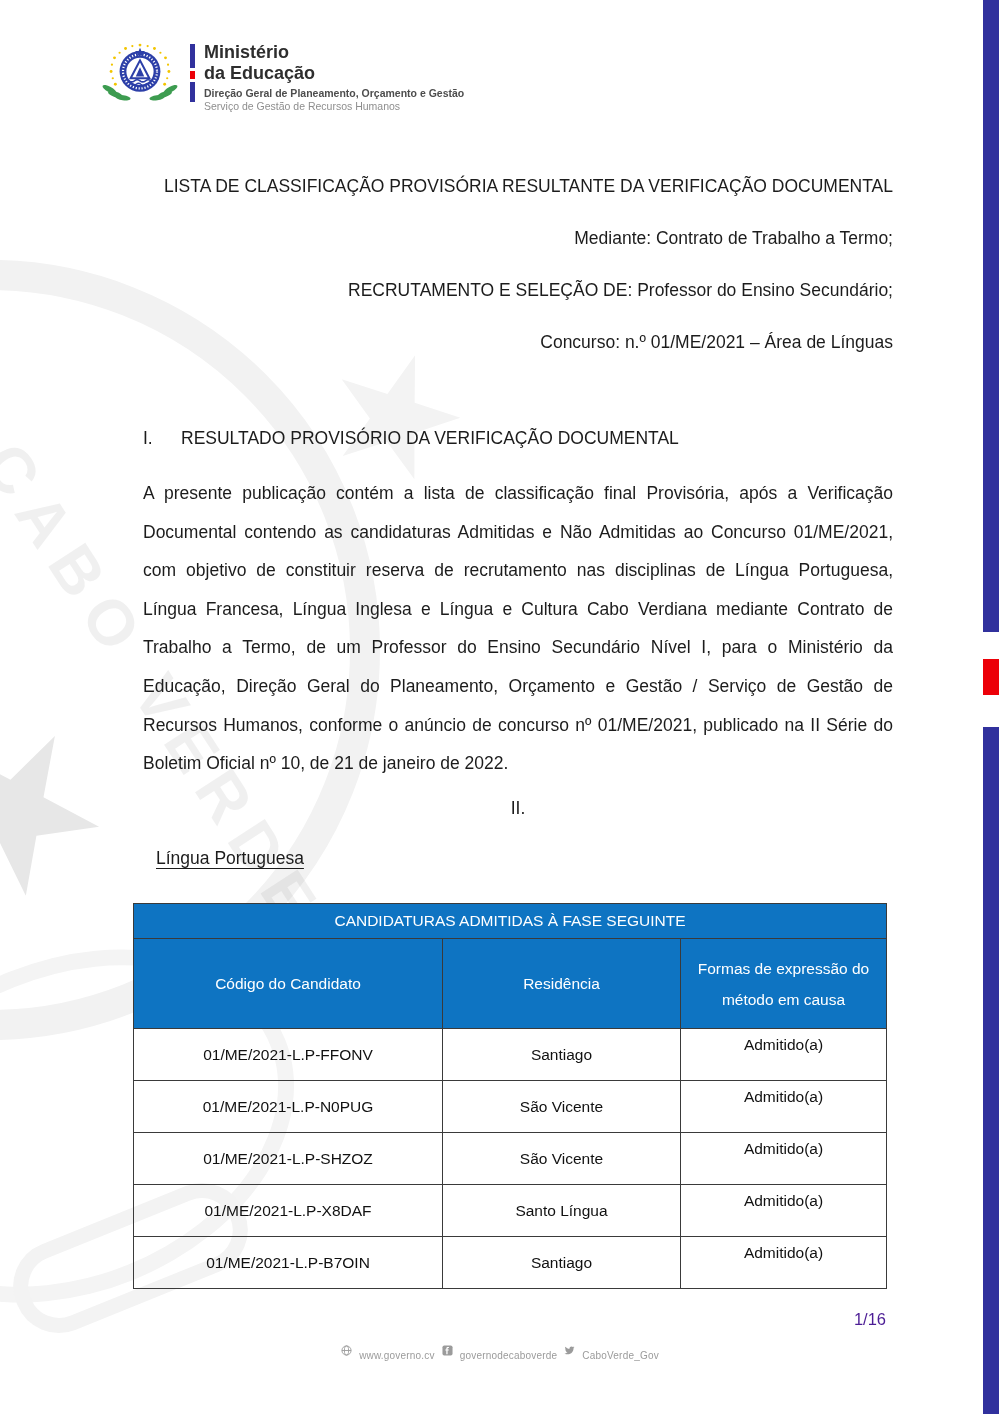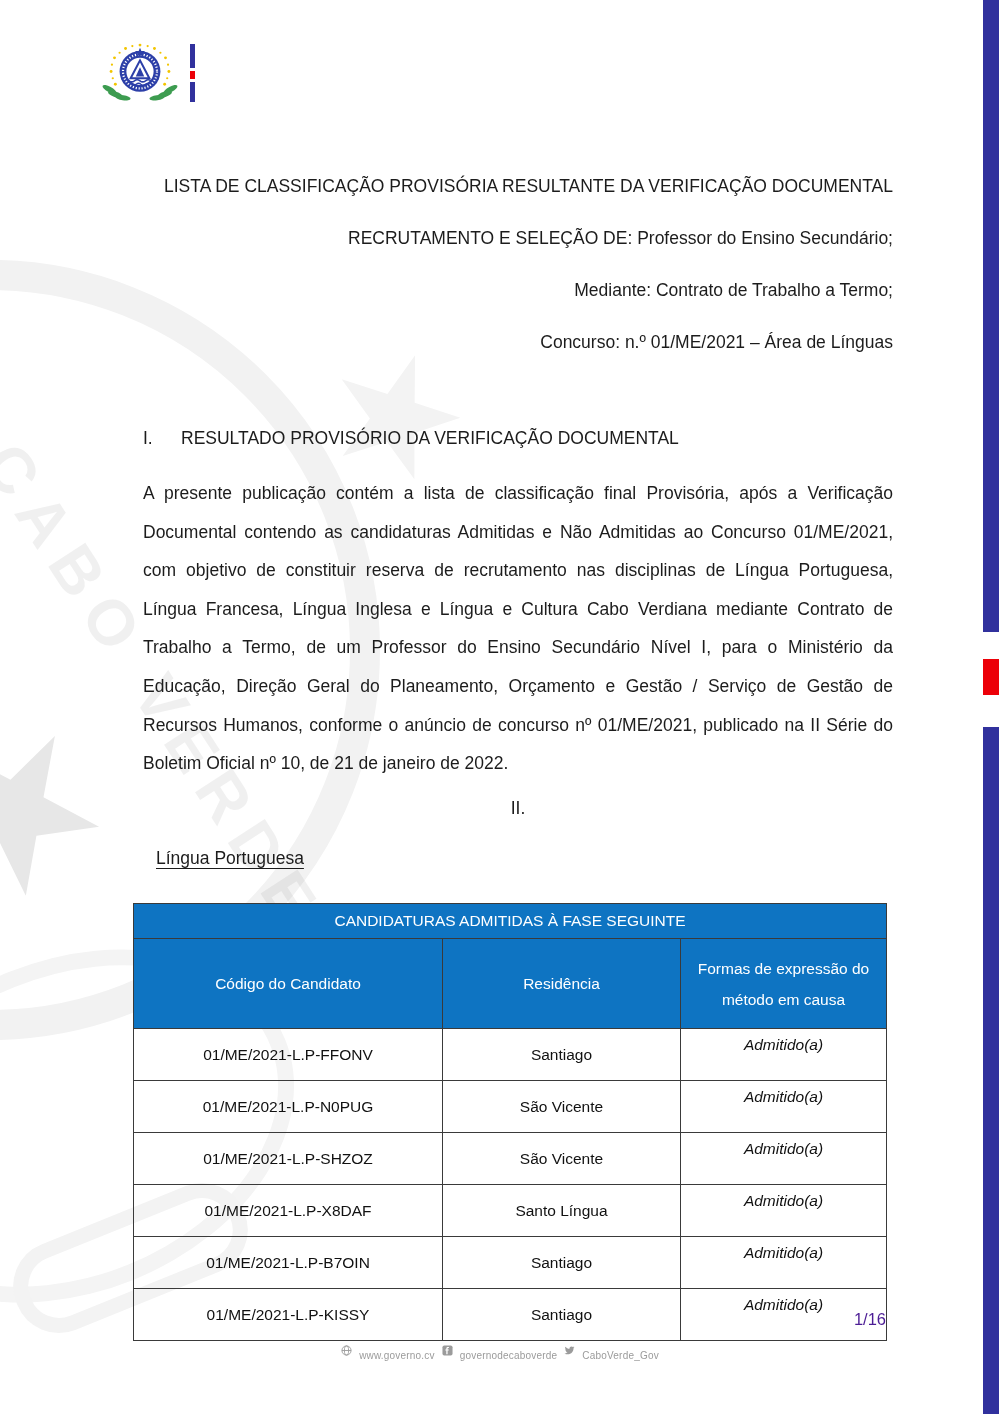--- a/index.html
+++ b/index.html
@@ -47,21 +47,21 @@
   .subsection{top:848px;left:156px;width:400px;font-size:17.5px;text-decoration:underline;text-underline-offset:4px;}
   
   .table-wrap{position:absolute;left:133px;top:903px;width:753px;z-index:1;}
   table{border-collapse:collapse;width:753px;table-layout:fixed;font-size:15.5px;}
   col.c1{width:309px;} col.c2{width:238px;} col.c3{width:206px;}
   th,td{border:1px solid #3a3a3a;}
   .tbl-title th{background:#0e74c2;color:#fff;font-weight:normal;font-size:15.5px;height:32px;text-align:center;}
   .tbl-head th{background:#0e74c2;color:#fff;font-weight:normal;font-size:15.5px;height:87px;vertical-align:middle;}
   .tbl-head th.wrap{line-height:31px;}
   td{height:43px;text-align:center;color:#111;}
-  td.status{vertical-align:top;padding-top:7px;font-style:italic;}
+  td.status{vertical-align:top;padding-top:7px;}
   
   .page-num{position:absolute;left:143px;top:1310px;width:743px;text-align:right;font-size:16.5px;color:#4c1d95;z-index:1;}
   .footer{position:absolute;left:0;top:1340px;width:1000px;display:flex;justify-content:center;align-items:center;
     gap:7px;font-size:10px;color:#9b9b9b;z-index:1;}
   .footer .icn{display:inline-flex;width:11px;height:11px;}
   .footer .lbl{letter-spacing:.2px;margin-top:10px;}
 </style>
 </head>
 <body>
 
@@ -121,26 +121,32 @@
       </g>
       <polygon points="50,9 51.6,13 56,13 52.6,15.6 53.8,19.8 50,17.3 46.2,19.8 47.4,15.6 44,13 48.4,13" fill="#2c3fa8"></polygon>
     </svg>
     <div class="logo-sep">
       <div class="b1"></div>
         <div class="gap"></div>
         <div class="rd"></div>
         <div class="gap"></div>
         <div class="b2"></div>
     </div>
+    <div class="logo-text">
+      <div class="l1">Ministério</div>
+      <div class="l2">da Educação</div>
+      <div class="l3">Direção Geral de Planeamento, Orçamento e Gestão</div>
+      <div class="l4">Serviço de Gestão de Recursos Humanos</div>
+    </div>
   </div>
 
   <div class="content title-block" style="top:160px">
     <div class="title-line first">LISTA DE CLASSIFICAÇÃO PROVISÓRIA RESULTANTE DA VERIFICAÇÃO DOCUMENTAL</div>
+    <div class="title-line">Mediante: Contrato de Trabalho a Termo;</div>
     <div class="title-line">RECRUTAMENTO E SELEÇÃO DE: Professor do Ensino Secundário;</div>
-    <div class="title-line">Mediante: Contrato de Trabalho a Termo;</div>
     <div class="title-line">Concurso: n.º 01/ME/2021 – Área de Línguas</div>
   </div>
 
   <div class="content sec1-head" style="top:428px">
     <span class="numeral">I.</span>
     <span>RESULTADO PROVISÓRIO DA VERIFICAÇÃO DOCUMENTAL</span>
   </div>
   <div class="content para" style="top:474px">A presente publicação contém a lista de classificação final  Provisória, após a Verificação Documental contendo as candidaturas Admitidas e Não Admitidas ao Concurso 01/ME/2021, com objetivo de constituir reserva de recrutamento nas disciplinas de Língua Portuguesa, Língua Francesa, Língua Inglesa e Língua e Cultura Cabo Verdiana mediante  Contrato de Trabalho a Termo, de um Professor do Ensino Secundário Nível I, para o Ministério da Educação, Direção Geral do Planeamento, Orçamento e Gestão / Serviço de Gestão de Recursos Humanos, conforme o anúncio de concurso nº 01/ME/2021, publicado na II Série do Boletim Oficial nº 10, de 21 de janeiro de 2022.</div>
 
   <div class="content sec2-num" style="top:798px">II.</div>
@@ -188,25 +194,20 @@
             <td>Santo Língua</td>
             <td class="status">Admitido(a)</td>
           </tr>
 
           <tr>
             <td>01/ME/2021-L.P-B7OIN</td>
             <td>Santiago</td>
             <td class="status">Admitido(a)</td>
           </tr>
 
-          <tr>
-            <td>01/ME/2021-L.P-KISSY</td>
-            <td>Santiago</td>
-            <td class="status">Admitido(a)</td>
-          </tr>
         </tbody>
     </table>
   </div>
 
   <div class="page-num">1/16</div>
 
   <div class="footer">
     <span class="icn">
       <svg viewBox="0 0 12 12">
           <circle cx="6" cy="6" r="5" fill="none" stroke="#9b9b9b" stroke-width="1"></circle>

